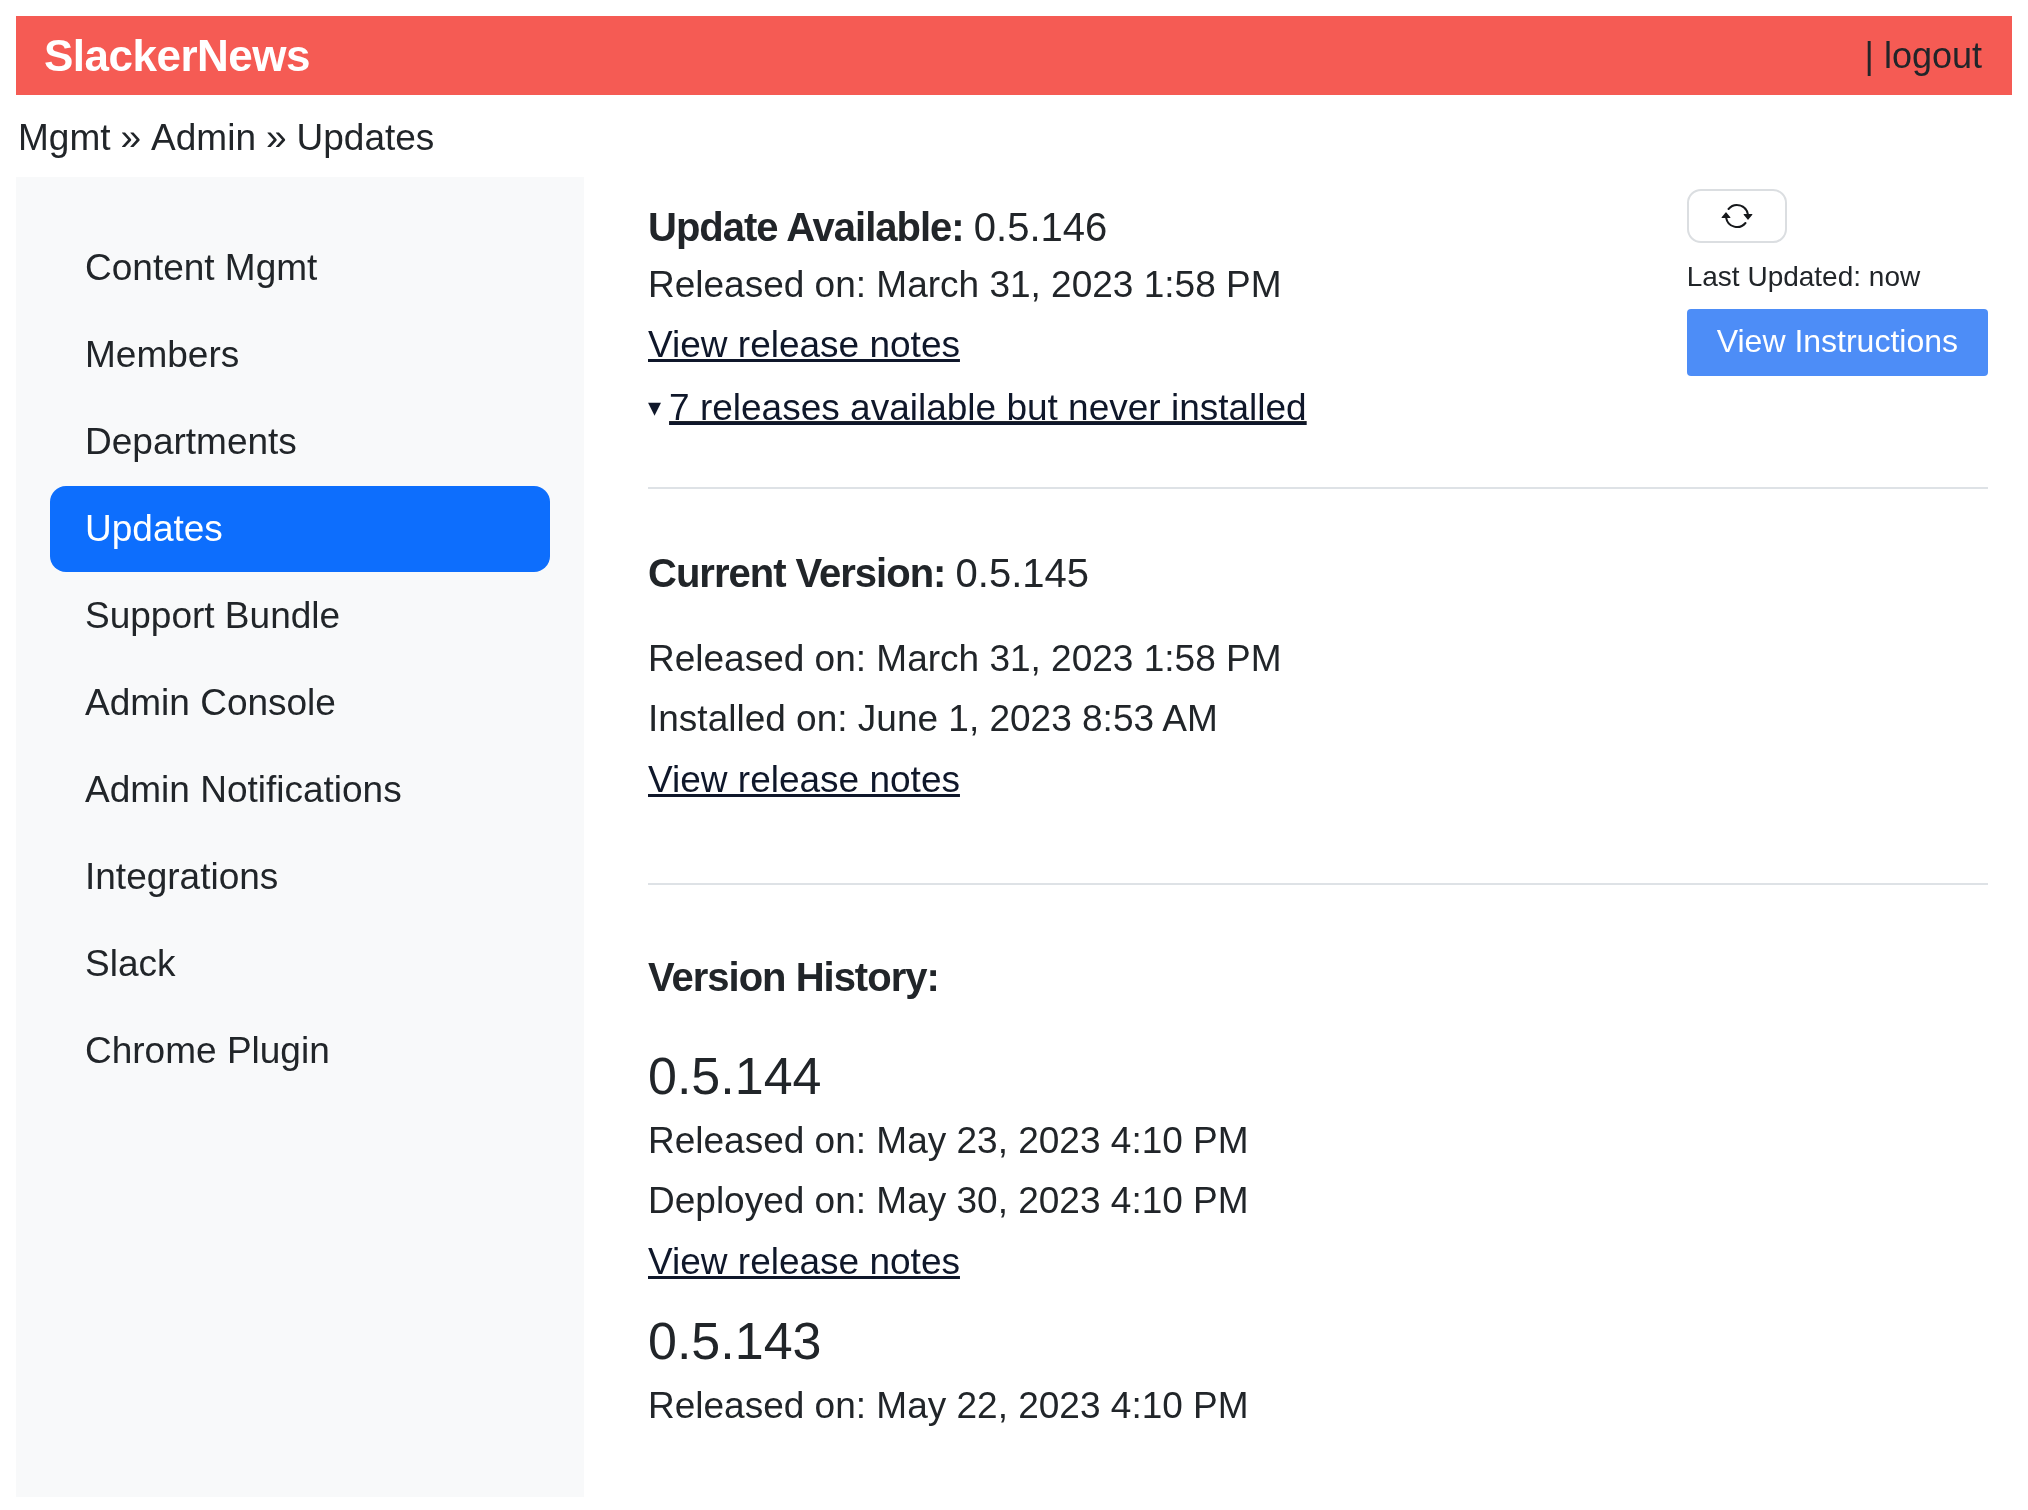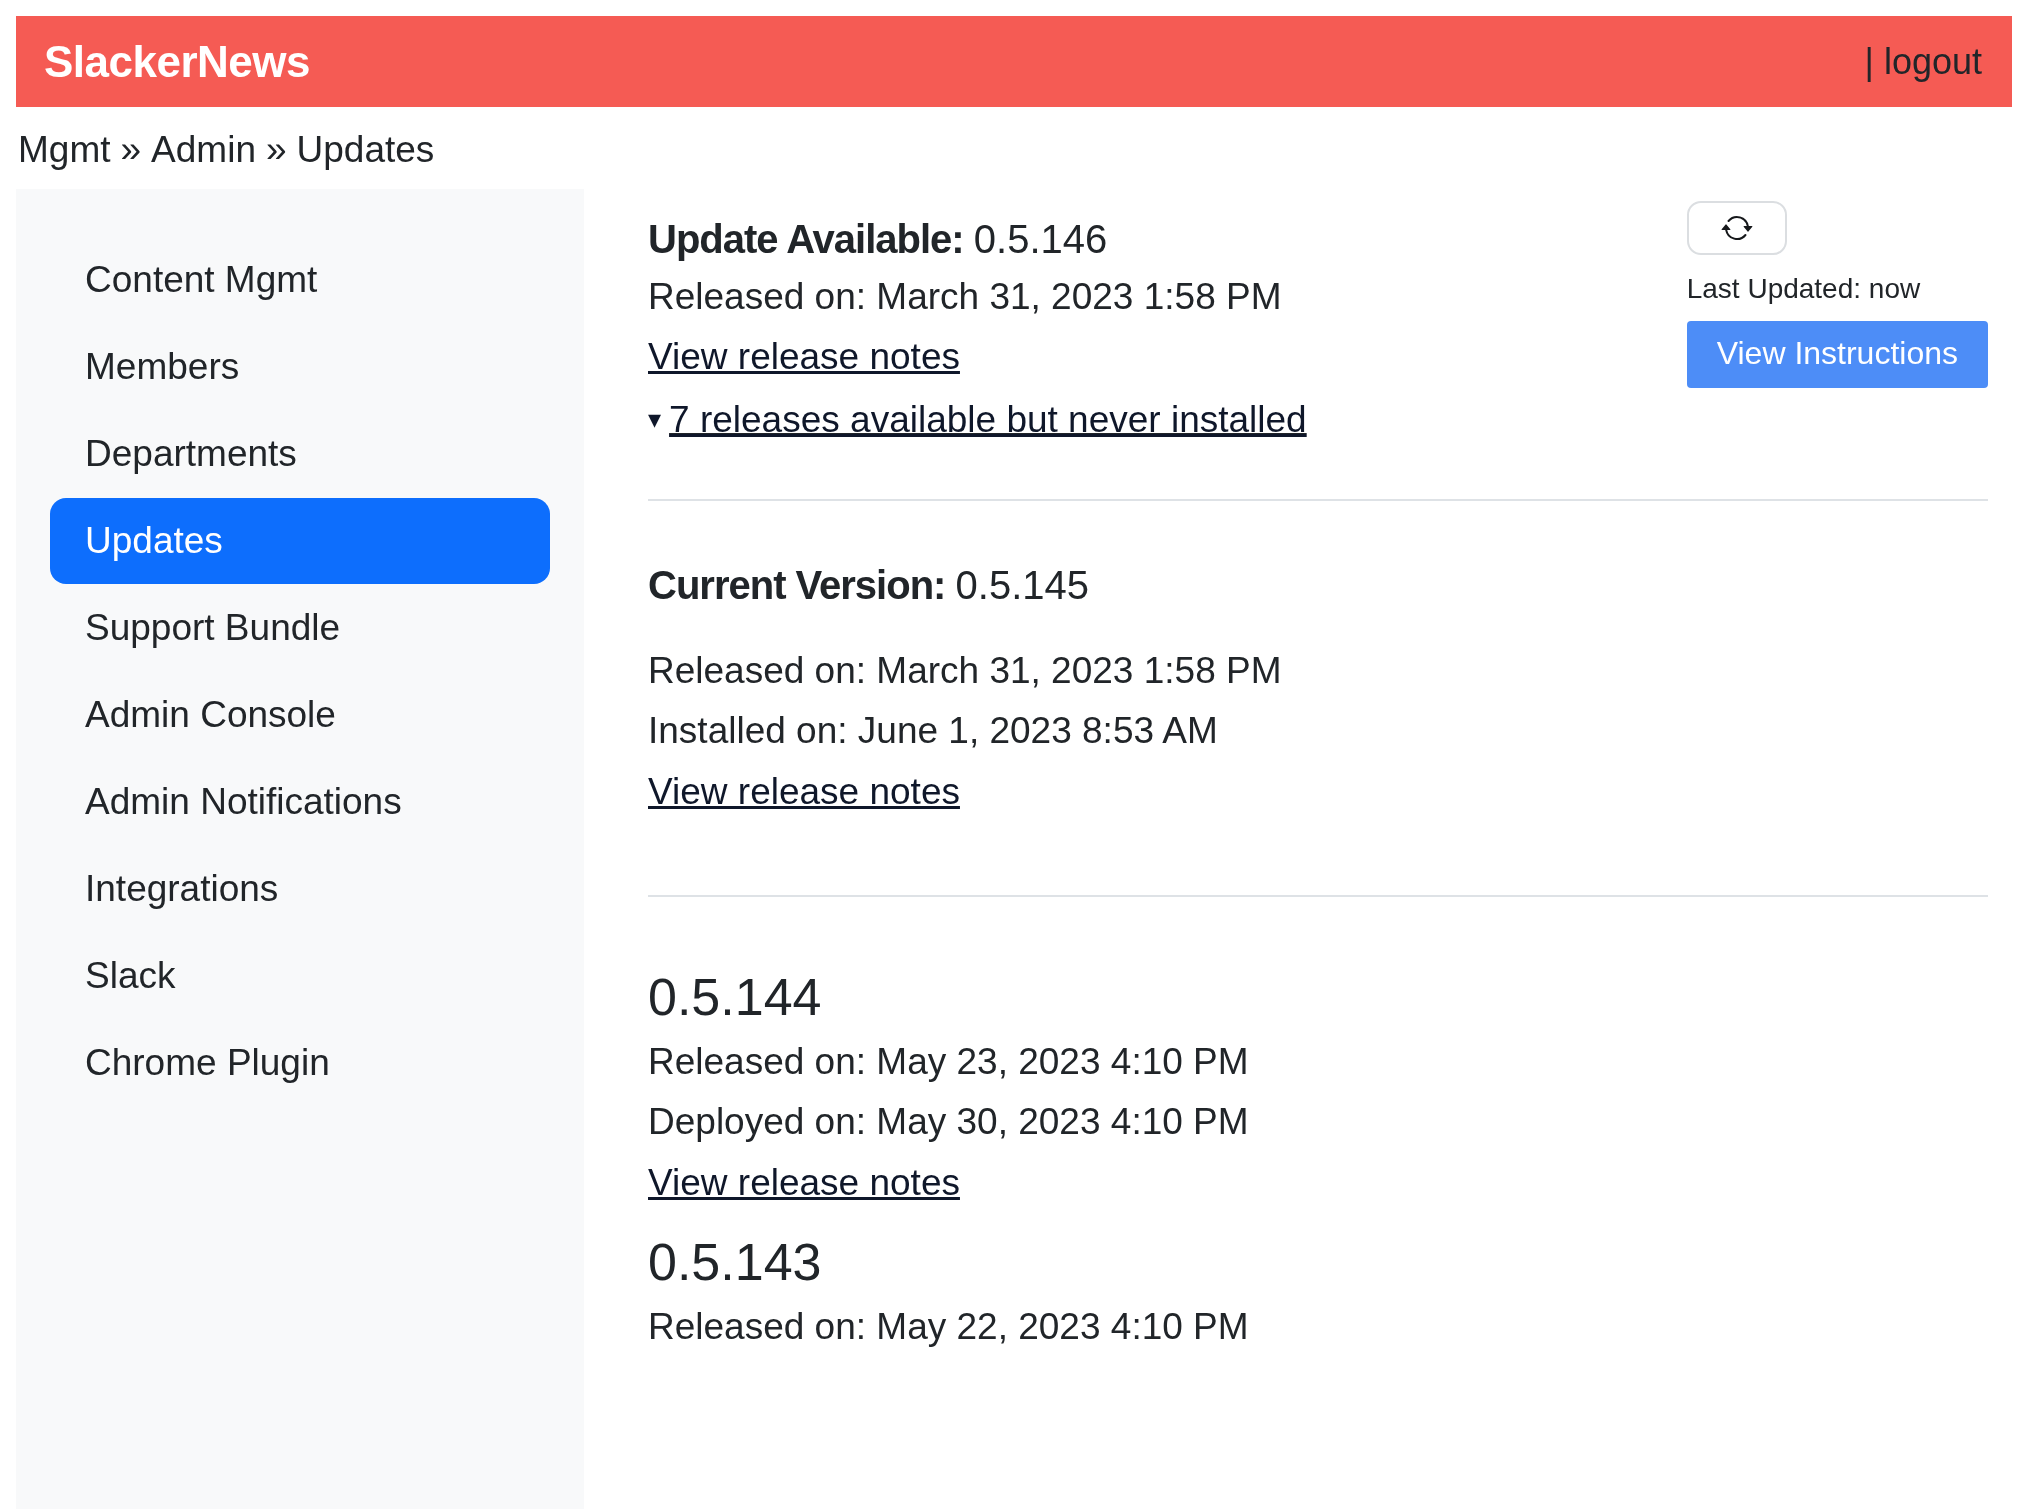--- a/index.html
+++ b/index.html
@@ -7,21 +7,21 @@
   body {
     width: 2028px; height: 1510px; overflow: hidden;
     background: #ffffff;
     font-family: "Liberation Sans", "DejaVu Sans", sans-serif;
     color: #212529;
   }
   .page { padding: 16px 16px 0 16px; }
 
   
   .topbar {
-    height: 91px; background: #f55b54;
+    height: 79px; background: #f55b54;
     display: flex; align-items: center; justify-content: space-between;
     padding: 0 30px 0 28px;
   }
   .brand { color: #ffffff; font-size: 44px; font-weight: 700; letter-spacing: -0.5px; }
   .logout { color: #212529; font-size: 36px; text-decoration: none; }
 
   
   .breadcrumb { font-size: 37px; padding: 22px 0 18px 2px; }
   .breadcrumb a { color: #212529; text-decoration: none; }
   .crumb-sep { margin: 0 10px; }
@@ -135,20 +135,21 @@
         <h2 class="section-title"><span>Current Version:</span>
           <span class="ver">0.5.145</span></h2>
         <p class="meta-line" style="margin-top:38px;">Released on: March 31, 2023 1:58 PM</p>
         <p class="meta-line">Installed on: June 1, 2023 8:53 AM</p>
         <p class="link-line"><a href="#" class="note-link">View release notes</a></p>
       </section>
 
       <hr class="divider" style="margin-top:78px; margin-bottom:70px;">
 
       <section>
+        <h2 class="section-title">Version History:</h2>
 
         <div class="history-entry">
           <h3 class="history-version">0.5.144</h3>
           <p class="meta-line">Released on: May 23, 2023 4:10 PM</p>
           <p class="meta-line">Deployed on: May 30, 2023 4:10 PM</p>
           <p class="link-line"><a href="#" class="note-link">View release notes</a></p>
         </div>
 
         <div class="history-entry">
           <h3 class="history-version" style="margin-top:24px;">0.5.143</h3>

